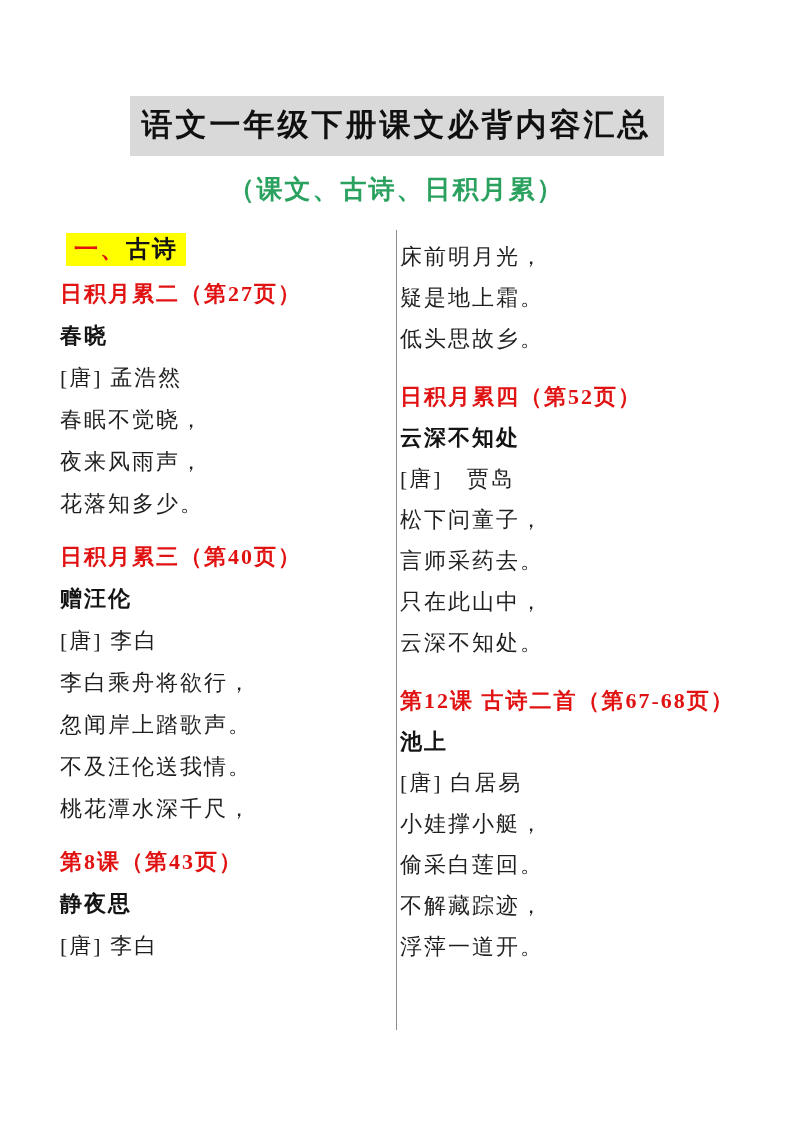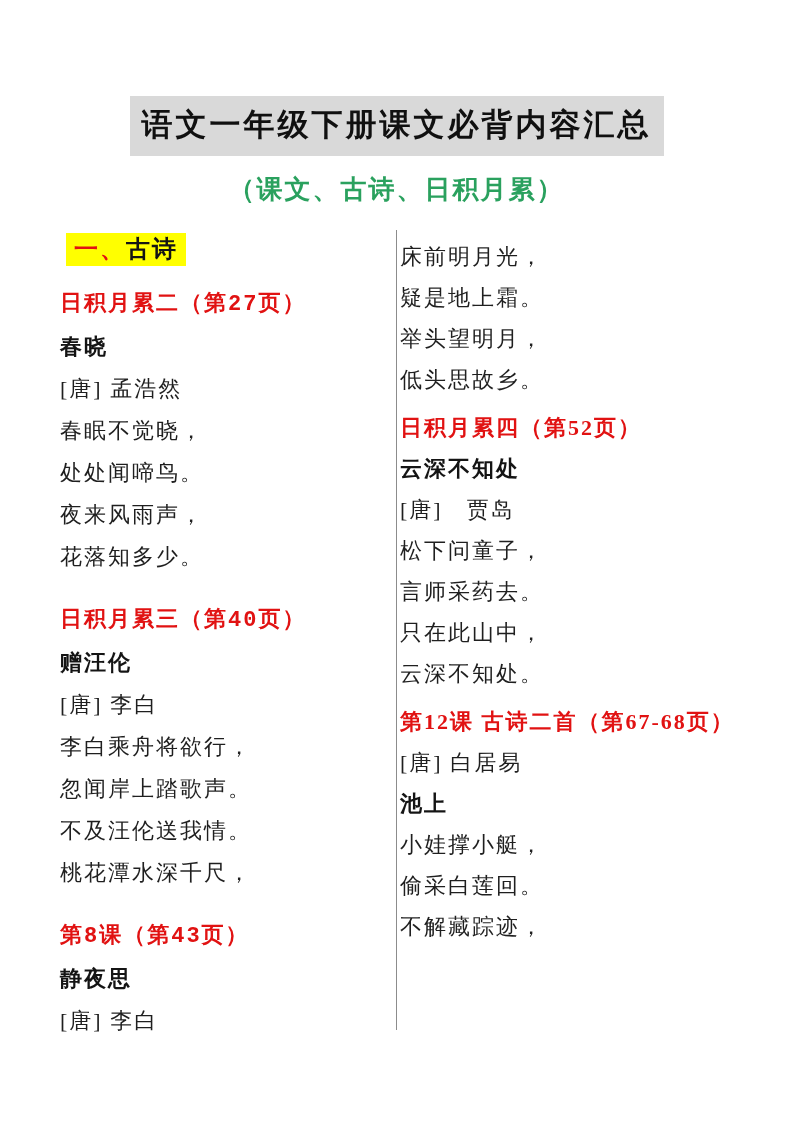--- a/index.html
+++ b/index.html
@@ -76,22 +76,22 @@
   .line {
     font-size: 22px;
     letter-spacing: 2px;
     white-space: nowrap;
     color: #1f1f1f;
   }
   .line.heading {
     color: var(--red, #e11212);
     font-weight: bold;
   }
-  .col-left  .line.heading { margin-top: 22px; font-family: Liberation Mono, monospace; }
-  .col-right .line.heading { margin-top: 7px; }
+  .col-left  .line.heading { margin-top: 11px; }
+  .col-right .line.heading { margin-top: 17px; }
   .line.poem-title { font-weight: bold; color: #141414; }
 
   
   .column-divider {
     position: absolute;
     left: 396px;
     top: 230px;
     width: 1px;
     height: 800px;
     background: var(--divider, #8c8c8c);
@@ -110,46 +110,45 @@
   <span class="num">一、</span><span class="nam">古诗</span>
 </div>
 
 <div class="column-divider"></div>
 
 <div class="col col-left">
     <div class="line heading">日积月累二（第27页）</div>
     <div class="line poem-title">春晓</div>
     <div class="line author">[唐] 孟浩然</div>
     <div class="line verse">春眠不觉晓，</div>
-    <div class="line verse">处处闻啼鸟。</div>
     <div class="line verse">夜来风雨声，</div>
     <div class="line verse">花落知多少。</div>
     <div class="line heading">日积月累三（第40页）</div>
     <div class="line poem-title">赠汪伦</div>
     <div class="line author">[唐] 李白</div>
     <div class="line verse">李白乘舟将欲行，</div>
     <div class="line verse">忽闻岸上踏歌声。</div>
     <div class="line verse">不及汪伦送我情。</div>
     <div class="line verse">桃花潭水深千尺，</div>
     <div class="line heading">第8课（第43页）</div>
     <div class="line poem-title">静夜思</div>
     <div class="line author">[唐] 李白</div>
   </div>
 
 <div class="col col-right">
     <div class="line verse">床前明月光，</div>
     <div class="line verse">疑是地上霜。</div>
-    <div class="line verse">举头望明月，</div>
     <div class="line verse">低头思故乡。</div>
     <div class="line heading">日积月累四（第52页）</div>
     <div class="line poem-title">云深不知处</div>
     <div class="line author">[唐]　贾岛</div>
     <div class="line verse">松下问童子，</div>
     <div class="line verse">言师采药去。</div>
     <div class="line verse">只在此山中，</div>
     <div class="line verse">云深不知处。</div>
     <div class="line heading">第12课 古诗二首（第67-68页）</div>
+    <div class="line poem-title">池上</div>
     <div class="line author">[唐] 白居易</div>
-    <div class="line poem-title">池上</div>
     <div class="line verse">小娃撑小艇，</div>
     <div class="line verse">偷采白莲回。</div>
     <div class="line verse">不解藏踪迹，</div>
+    <div class="line verse">浮萍一道开。</div>
   </div>
 
 </body></html>

